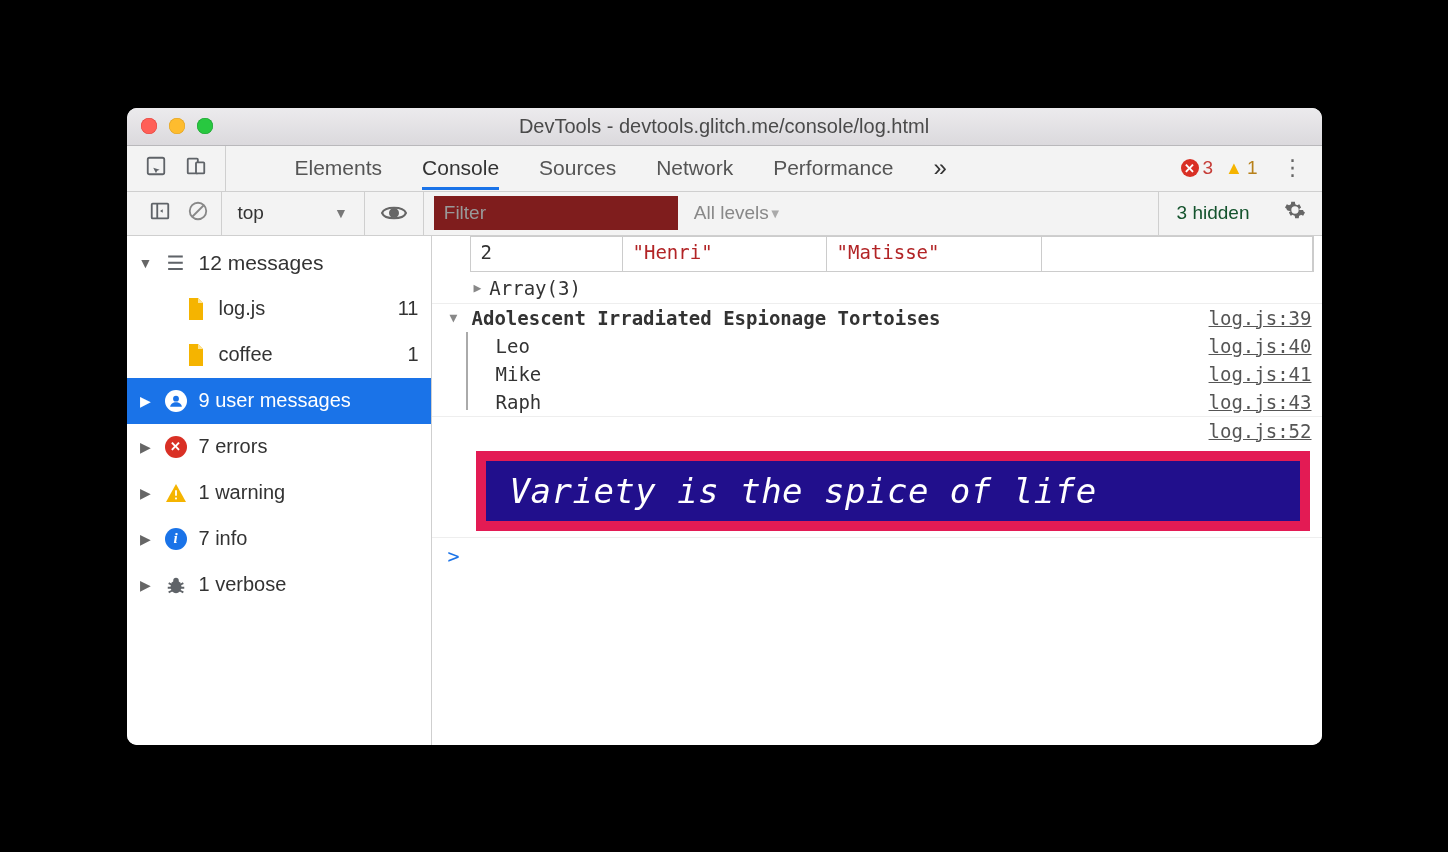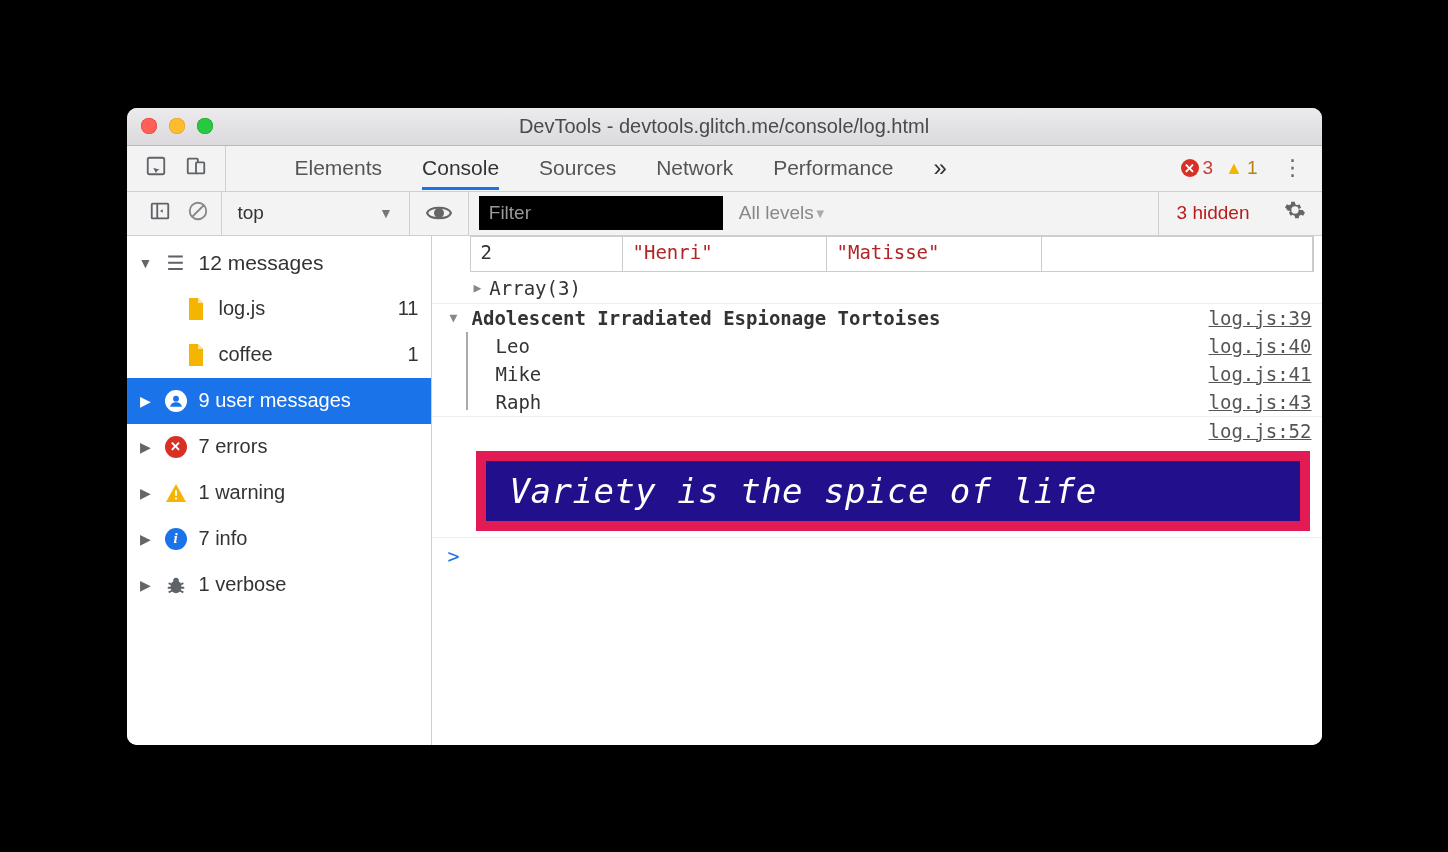--- a/index.html
+++ b/index.html
@@ -71,26 +71,26 @@
   .filterbar {
     height: 44px;
     border-bottom: 1px solid #cfcfcf;
     display:flex;
     align-items:center;
     padding-left: 10px;
     font-size:19px;
     background:#f3f3f3;
   }
   .filterbar .icbox { display:flex; align-items:center; gap:16px; padding:0 12px; height:100%; border-right:1px solid #cfcfcf;}
-  .context-sel { display:flex; align-items:center; gap: 115px; padding:0 16px; height:100%; border-right:1px solid #cfcfcf; color:#333;}
+  .context-sel { display:flex; align-items:center; gap: 70px; padding:0 16px; height:100%; border-right:1px solid #cfcfcf; color:#333;}
   .context-sel .caret { color:#777; font-size:14px;}
   .eye { padding:0 16px; border-right:1px solid #cfcfcf; height:100%; display:flex; align-items:center; color:#555;}
-  .filter-input { background:#000000; height:80%; width:244px; margin-left:10px; padding:4px 10px; color:#999; display:flex; align-items:center; font-size:19px;}
+  .filter-input { background:#7f1d1d; height:80%; width:244px; margin-left:10px; padding:4px 10px; color:#999; display:flex; align-items:center; font-size:19px;}
   .levels { margin-left: 16px; color:#888; display:flex; align-items:center; font-size:19px;}
-  .hidden-c { margin-left:auto; border-left:1px solid #cfcfcf; padding:0 18px; height:100%; display:flex; align-items:center; color:#b91c1c;}
+  .hidden-c { margin-left:auto; border-left:1px solid #cfcfcf; padding:0 18px; height:100%; display:flex; align-items:center; color:#14532d;}
   .gear { padding:0 16px; color:#555; font-size:22px;}
 
   
   .main { flex:1; display:flex; overflow:hidden;}
   .sidebar { width: 305px; border-right:1px solid #cfcfcf; background:#fff; padding-top:4px;}
   .side-row { display:flex; align-items:center; height:46px; padding:0 12px; gap:12px; font-size:20px; color:#333;}
   .side-row .disclosure { color:#666; width:14px; display:inline-flex; justify-content:center; font-size:14px;}
   .side-row .count { margin-left:auto; color:#333;}
   .side-row.header { font-size:21px;}
   .side-row.sub { padding-left: 58px;}

